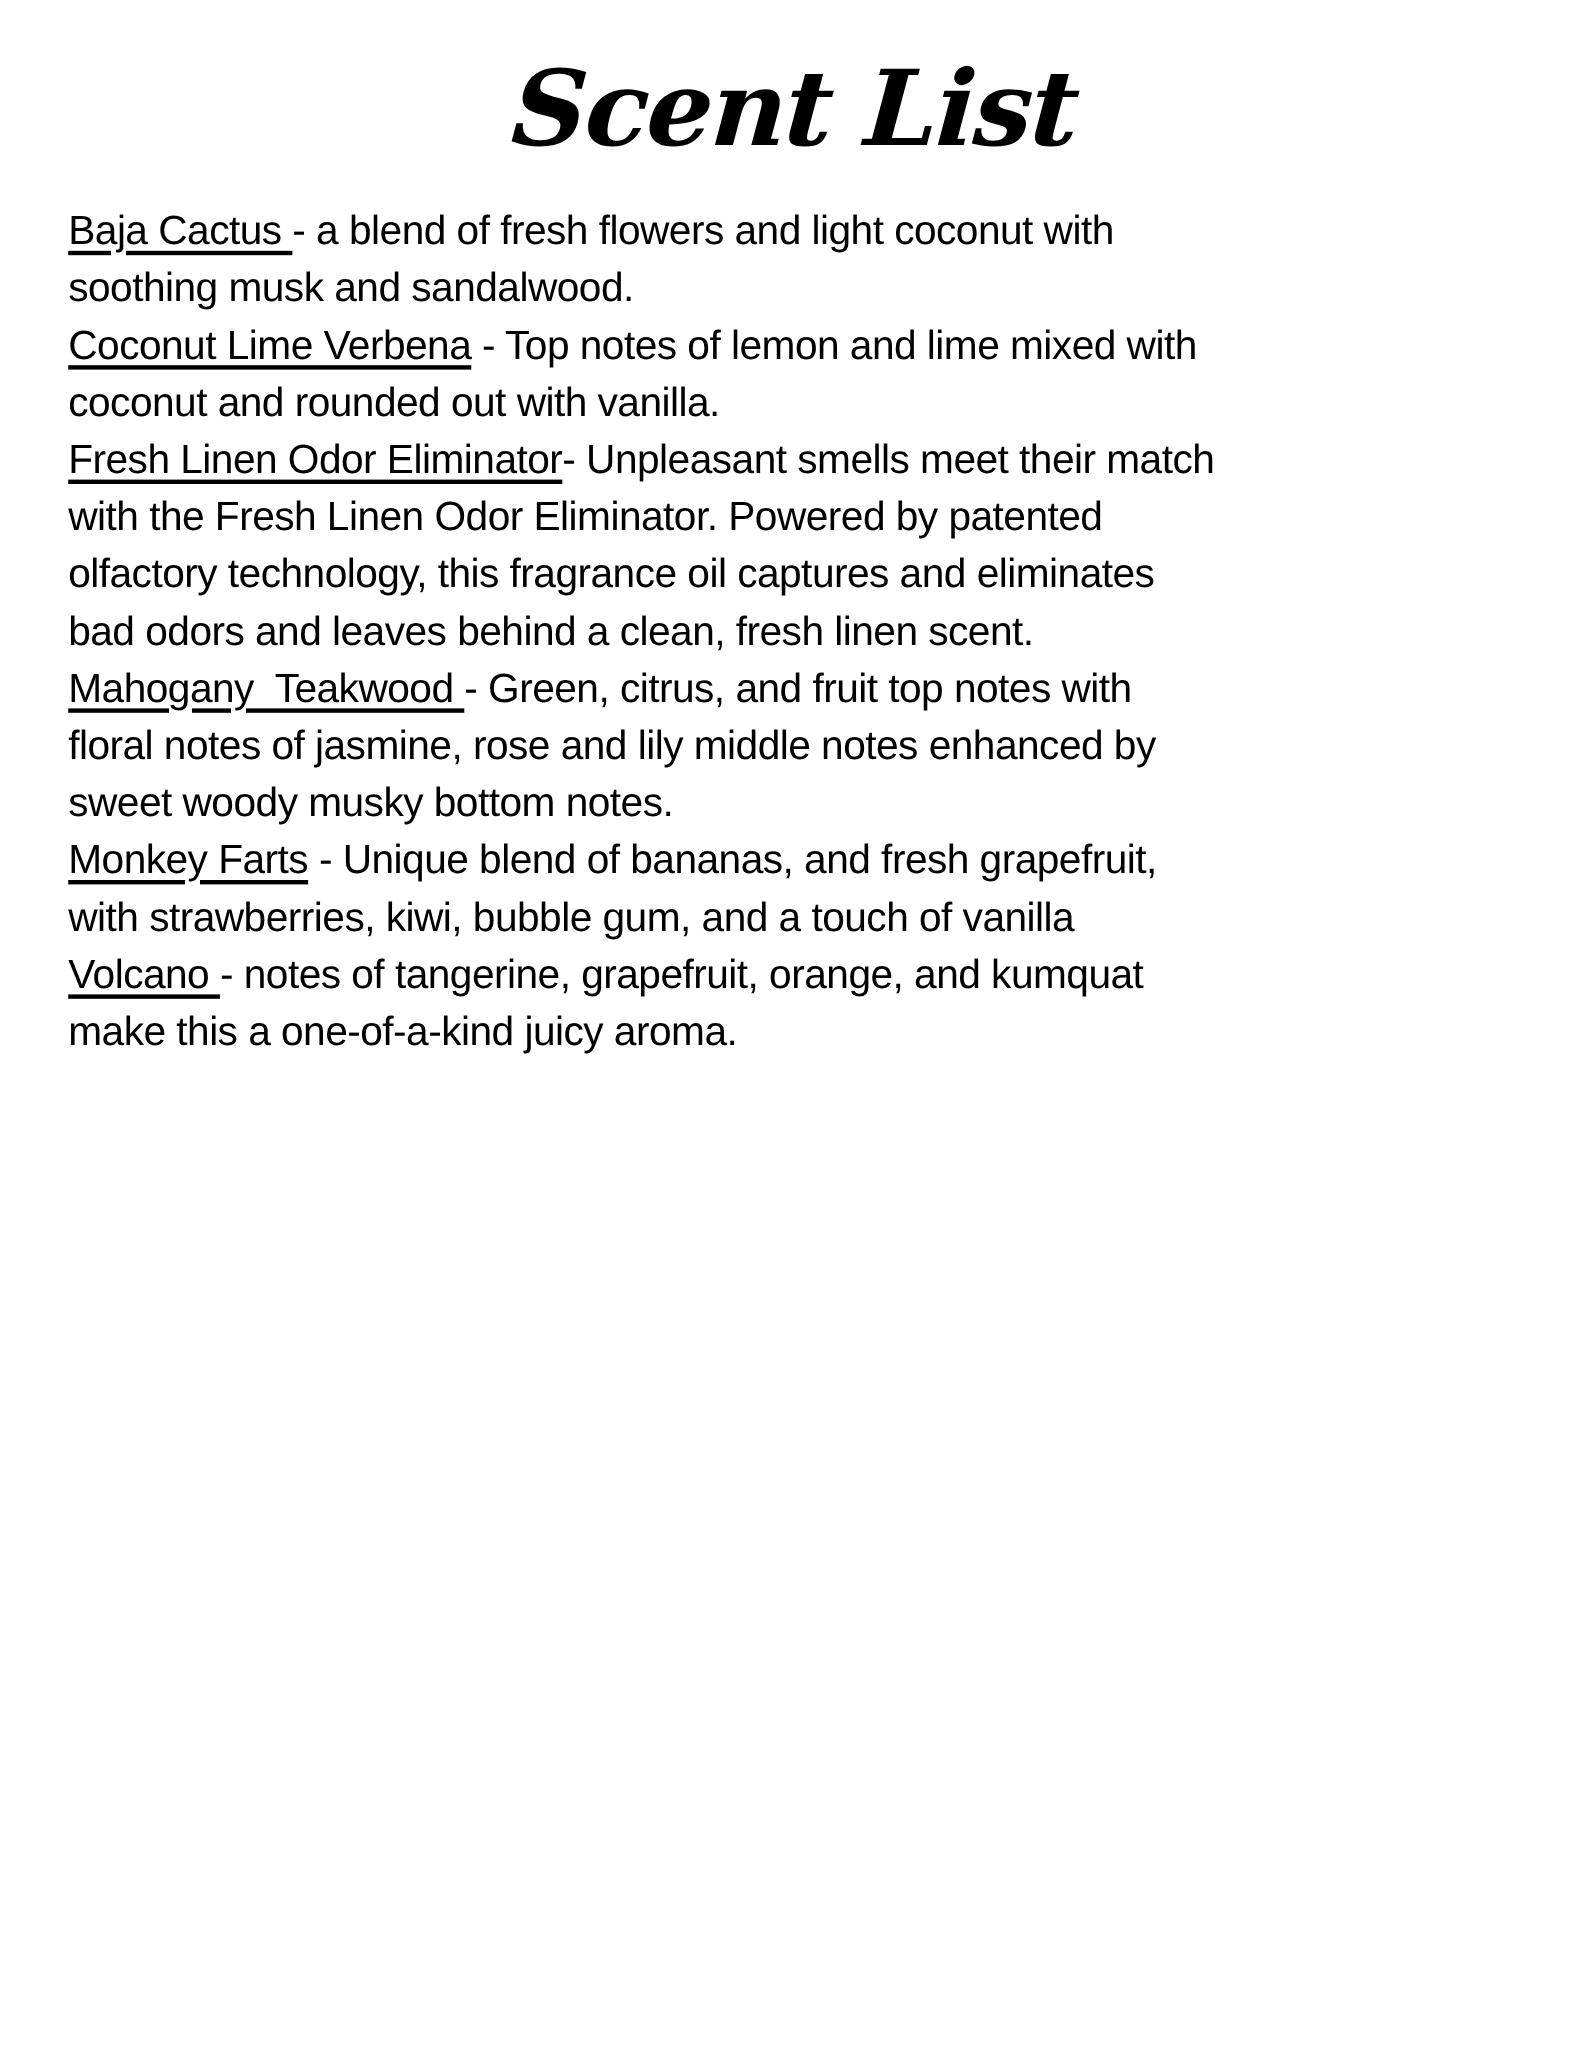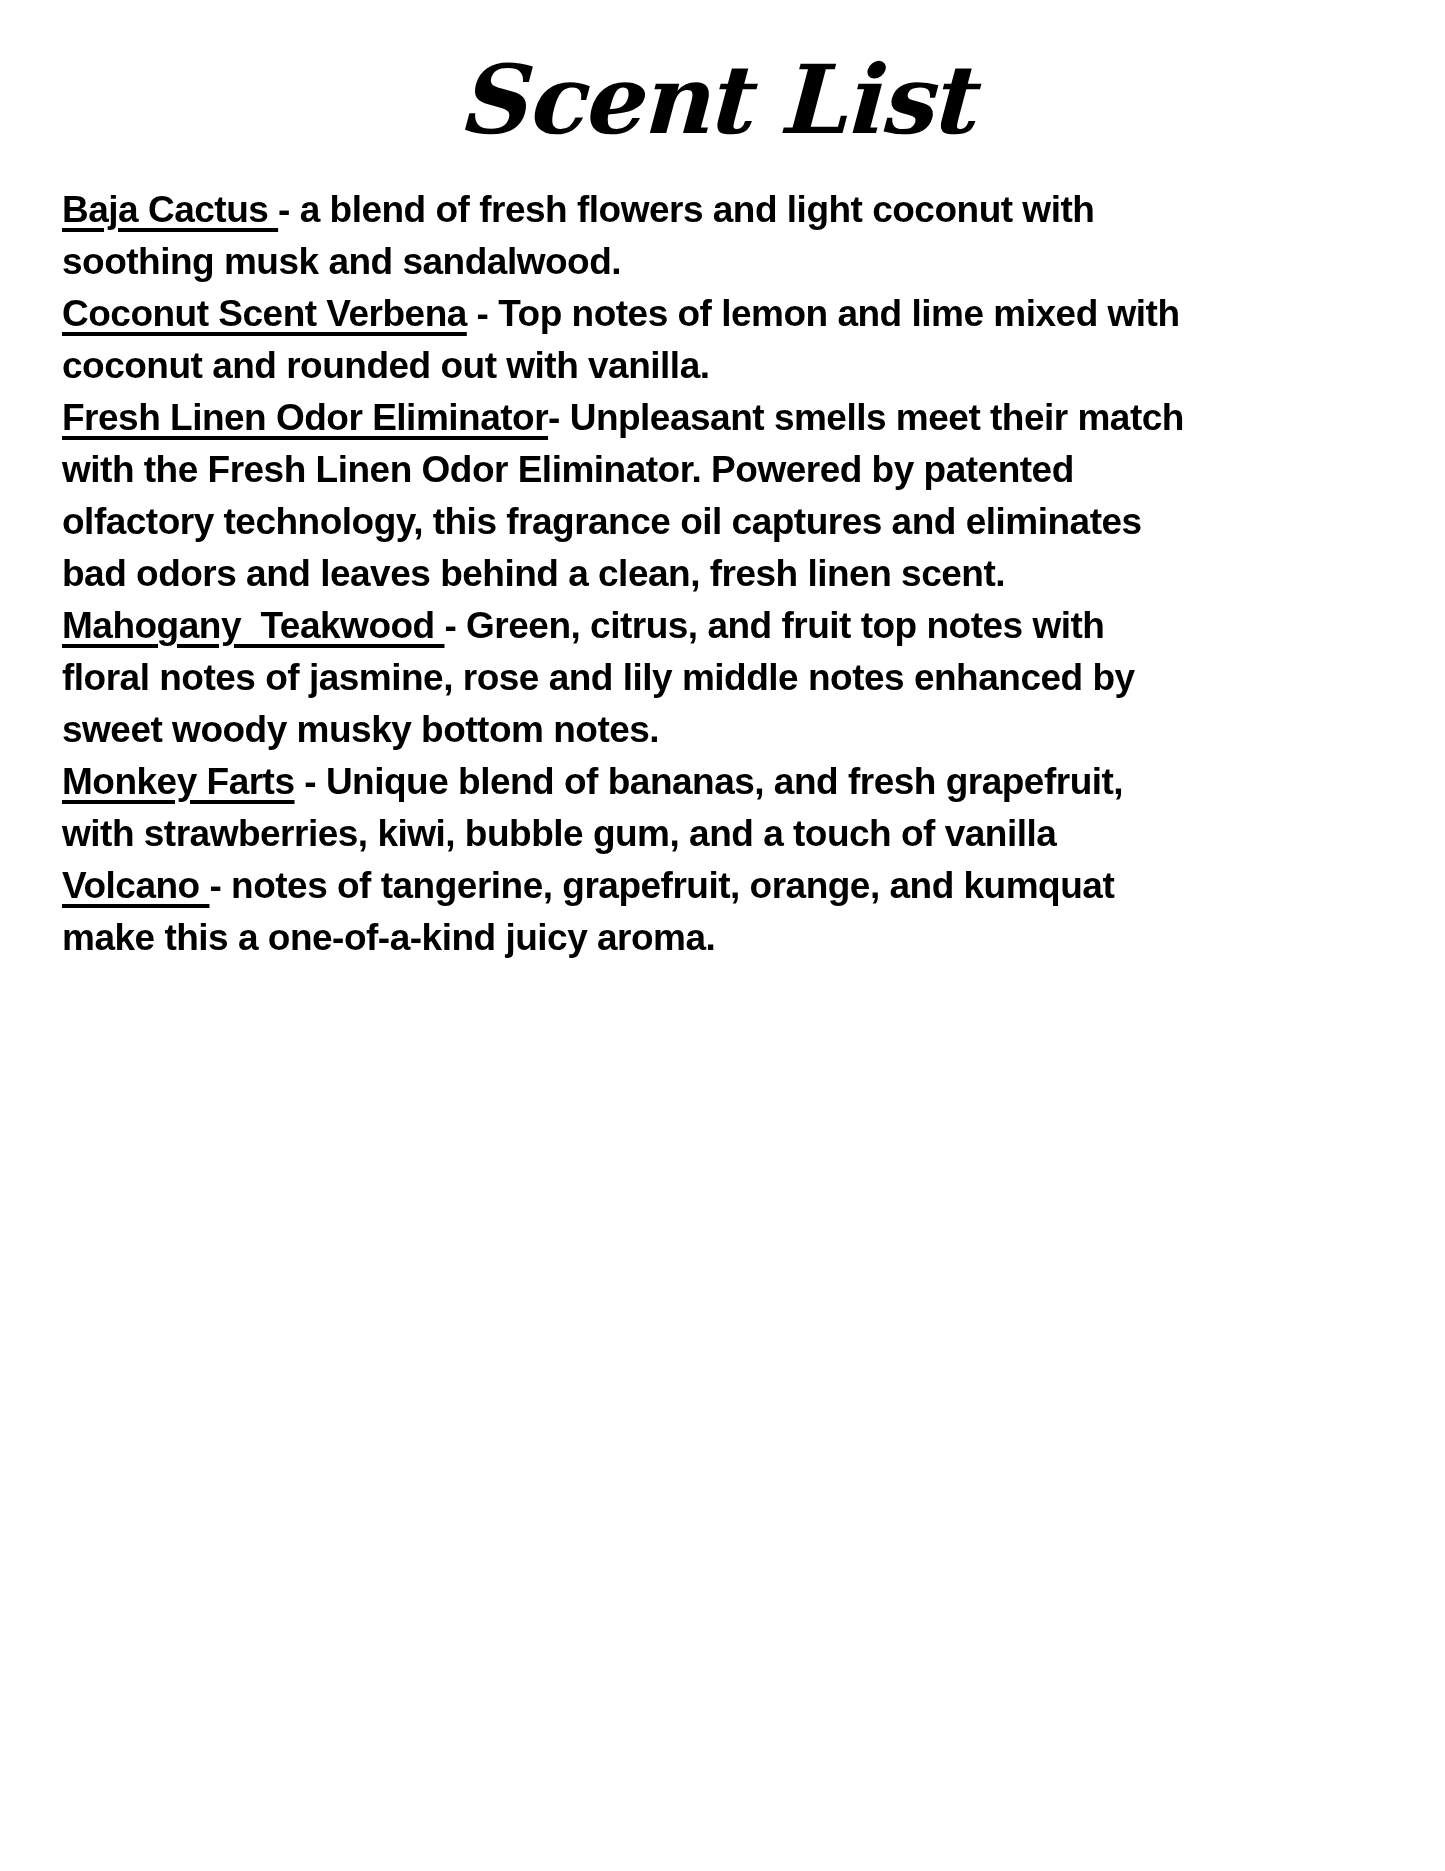--- a/index.html
+++ b/index.html
@@ -25,21 +25,21 @@
     font-style: italic;
     font-weight: 700;
     font-size: 95px;
     line-height: 120px;
     text-align: center;
     margin: 40px -20px 24px -62px; 
     letter-spacing: -2px;
     transform: skewX(-4deg);
   }
   .scent-list {
-    font-weight: 700;
+    font-weight: 400;
     font-size: 37px;
     line-height: 52px;
     letter-spacing: -0.5px;
   }
   .scent {
     margin: 0;
     white-space: pre-wrap; 
   }
   .scent-name {
     text-decoration: underline;
@@ -52,21 +52,21 @@
 
 <div class="page">
   <h1 class="title">Scent List</h1>
 
   <div class="scent-list">
   <p class="scent"><span class="scent-name">Baja Cactus </span><span class="scent-desc">- a blend of fresh flowers and light coconut with
 soothing musk and sandalwood.</span></p>
 
 
 
-  <p class="scent"><span class="scent-name">Coconut Scent Verbena</span><span class="scent-desc"> - Top notes of lemon and lime mixed with
+  <p class="scent"><span class="scent-name">Coconut Lime Verbena</span><span class="scent-desc"> - Top notes of lemon and lime mixed with
 coconut and rounded out with vanilla.</span></p>
 
 
   <p class="scent"><span class="scent-name">Fresh Linen Odor Eliminator</span><span class="scent-desc">- Unpleasant smells meet their match
 with the Fresh Linen Odor Eliminator. Powered by patented
 olfactory technology, this fragrance oil captures and eliminates
 bad odors and leaves behind a clean, fresh linen scent.</span></p>
 
   <p class="scent"><span class="scent-name">Mahogany  Teakwood </span><span class="scent-desc">- Green, citrus, and fruit top notes with
 floral notes of jasmine, rose and lily middle notes enhanced by

